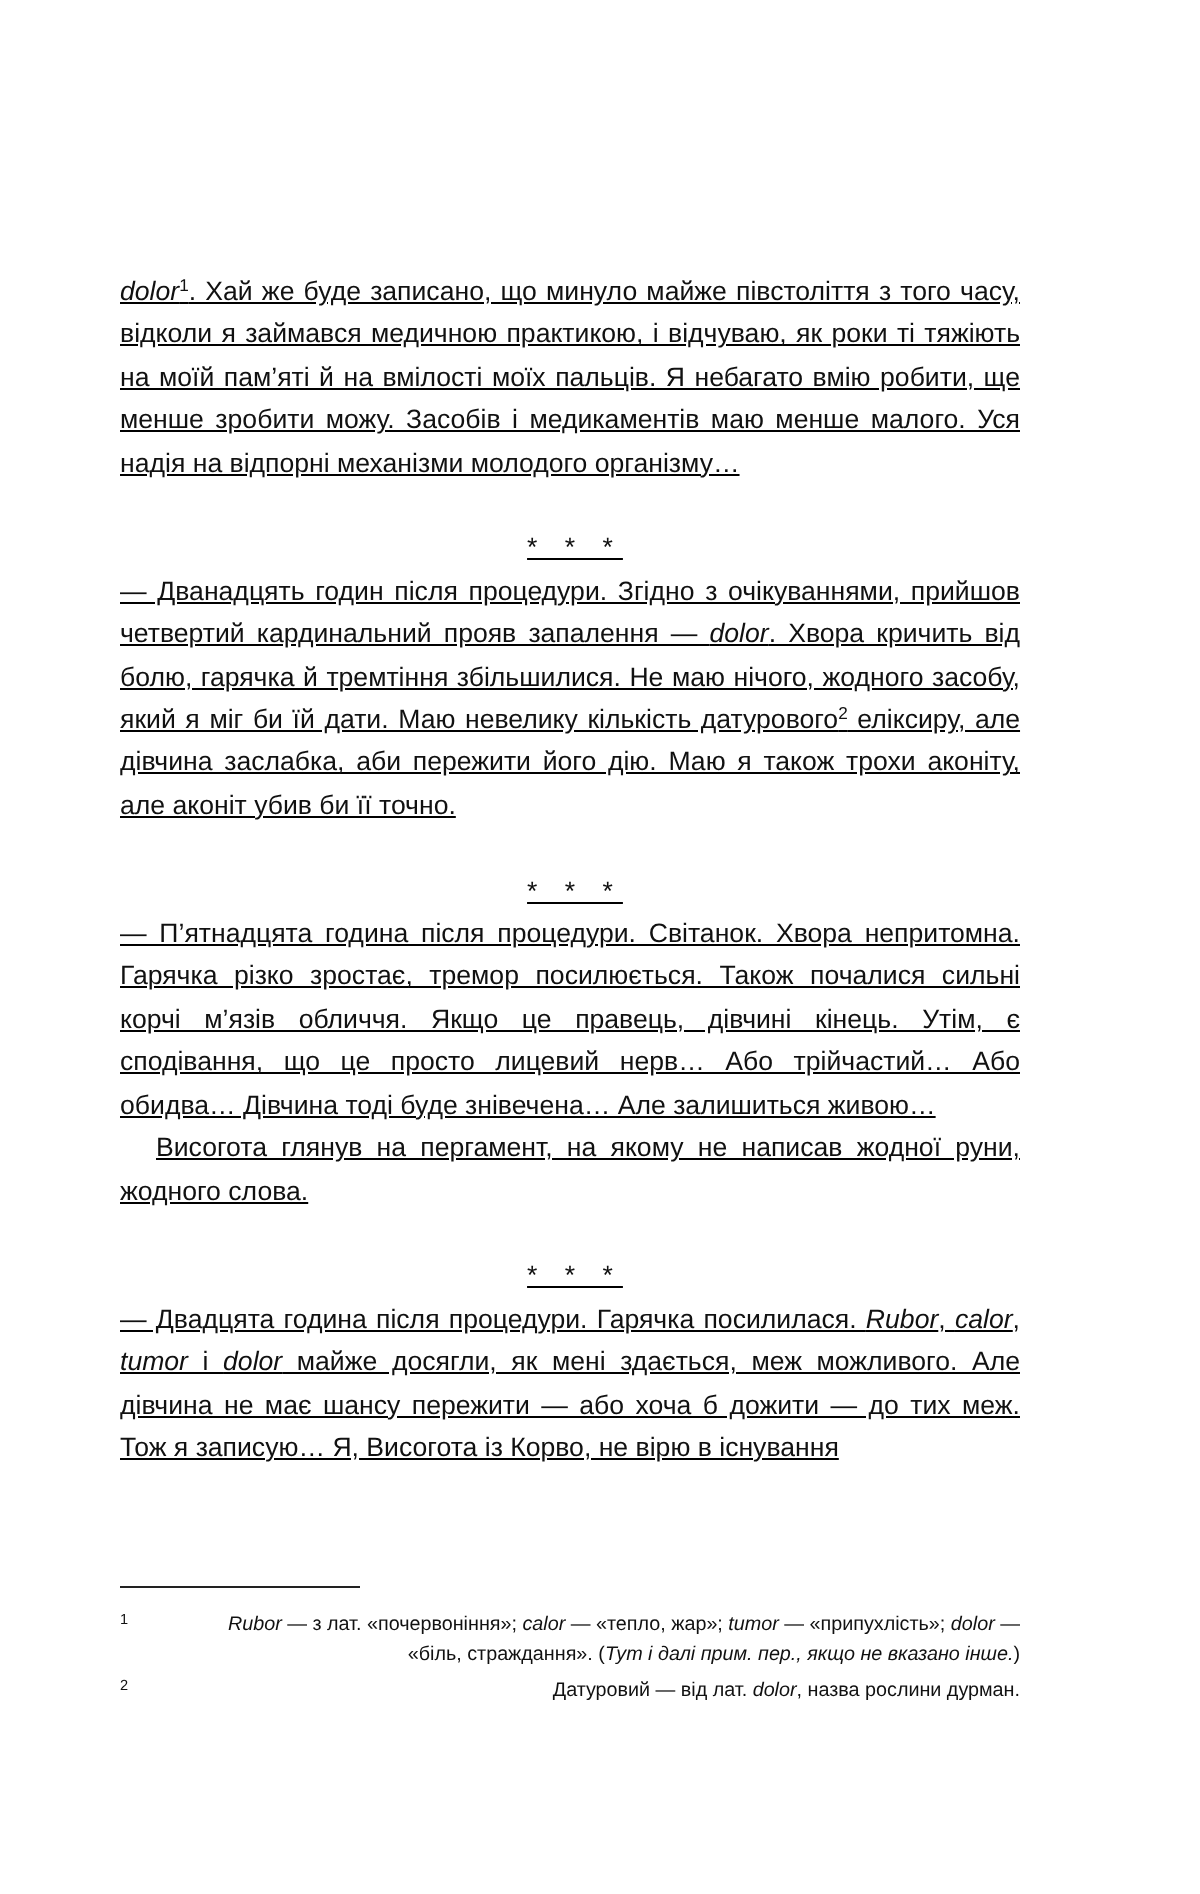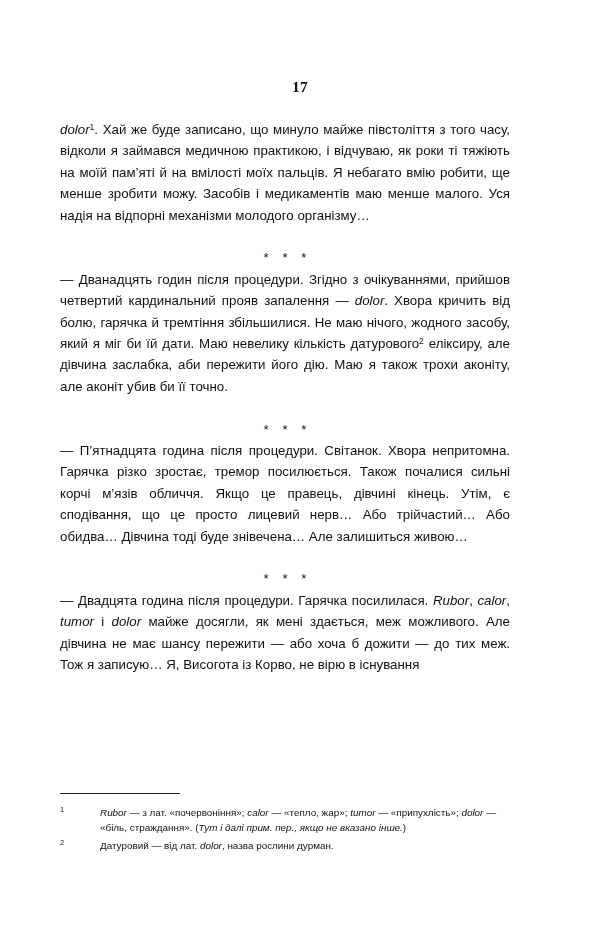--- a/index.html
+++ b/index.html
@@ -38,22 +38,23 @@
     font-weight: bold;
     font-size: 15.5px;
     letter-spacing: 0.2px;
     color: #111111;
   }
 
   
   .text-column {
     position: absolute;
     left: 60px;
-    top: 119px;
+    top: 135px;
     width: 450px;
+    text-decoration: underline;
   }
 
   p.body-para {
     margin: 0;
     text-align: justify;
     text-justify: inter-word;
     font-size: 13.3px;
     line-height: 21.4px;
     color: #111111;
     hyphens: manual;
@@ -114,37 +115,37 @@
     flex: 0 0 24px;
     font-size: 7.3px;
     line-height: 15.4px;
     vertical-align: super;
     padding-top: 0px;
     color: #111111;
   }
   .fn-marker span { position: relative; top: -3px; }
   .fn-text {
     flex: 1 1 auto;
-    text-align: left;
+    text-align: right;
     margin-left: 16px;
   }
 </style>
 </head>
 <body>
 
 <div class="page">
 
-  <div class="folio">17</div>
 
   <div class="text-column">
       <p class="body-para"><i>dolor</i><sup class="fn-ref">1</sup>. Хай же буде записано, що минуло майже півстоліття з того часу, відколи я займався медичною практикою, і відчуваю, як роки ті тяжіють на моїй пам’яті й на вмілості моїх пальців. Я небагато вмію робити, ще менше зробити можу. Засобів і медикаментів маю менше малого. Уся надія на відпорні механізми молодого організму…</p>
       <div class="scene-break gap-before">* * *</div>
       <p class="body-para gap-after">— Дванадцять годин після процедури. Згідно з очікуваннями, прийшов четвертий кардинальний прояв запалення — <i>dolor</i>. Хвора кричить від болю, гарячка й тремтіння збільшилися. Не маю нічого, жодного засобу, який я міг би їй дати. Маю невелику кількість датурового<sup class="fn-ref">2</sup> еліксиру, але дівчина заслабка, аби пережити його дію. Маю я також трохи аконіту, але аконіт убив би її точно.</p>
       <div class="scene-break gap-before">* * *</div>
       <p class="body-para gap-after">— П’ятнадцята година після процедури. Світанок. Хвора непритомна. Гарячка різко зростає, тремор посилюється. Також почалися сильні корчі м’язів обличчя. Якщо це правець, дівчині кінець. Утім, є сподівання, що це просто лицевий нерв… Або трійчастий… Або обидва… Дівчина тоді буде знівечена… Але залишиться живою…</p>
+      <p class="body-para indented">Висогота глянув на пергамент, на якому не написав жодної руни, жодного слова.</p>
       <div class="scene-break gap-before">* * *</div>
       <p class="body-para gap-after">— Двадцята година після процедури. Гарячка посилилася. <i>Rubor</i>, <i>calor</i>, <i>tumor</i> і <i>dolor</i> майже досягли, як мені здається, меж можливого. Але дівчина не має шансу пережити — або хоча б дожити — до тих меж. Тож я записую… Я, Висогота із Корво, не вірю в існування</p>
     </div>
 
   <div class="footnotes">
     <div class="fn-rule"></div>
     <div class="fn-list">
         <div class="fn-item">
           <div class="fn-marker"><span>1</span></div>
           <div class="fn-text"><i>Rubor</i> — з лат. «почервоніння»; <i>calor</i> — «тепло, жар»; <i>tumor</i> — «припухлість»; <i>dolor</i> — «біль, страждання». (<i>Тут і далі прим. пер., якщо не вказано інше.</i>)</div>

